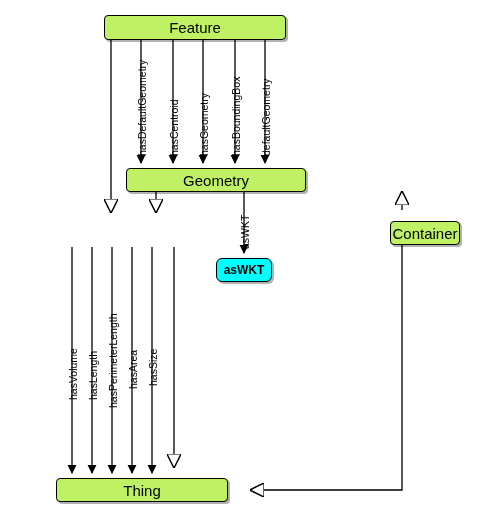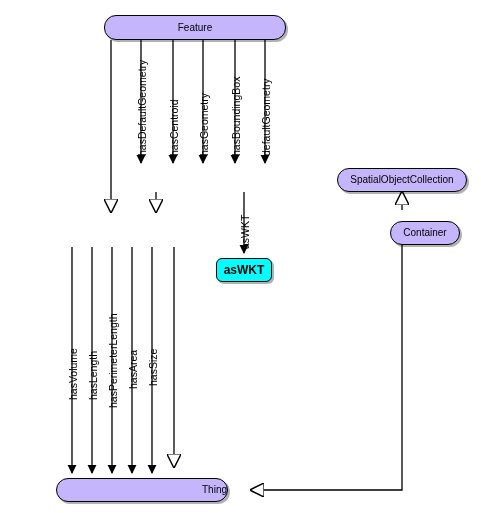--- a/index.html
+++ b/index.html
@@ -26,24 +26,24 @@
     position: absolute;
     left: 0;
     top: 0;
     width: 481px;
     height: 513px;
   }
   .node {
     position: absolute;
     box-sizing: border-box;
     border: 1.5px solid #000000;
-    border-radius: 12px;
-    background: #c4b5fd;
+    border-radius: 4px;
+    background: #bef264;
     color: #000000;
-    font-size: 10px;
+    font-size: 15px;
     display: flex;
     align-items: center;
     justify-content: center;
     text-align: center;
     z-index: 3;
     box-shadow: 2px 2px 0 rgba(0,0,0,0.30);
     line-height: 1;
     white-space: nowrap;
   }
   .node.literal {
@@ -108,35 +108,35 @@
       <line x1="174" y1="247" x2="174" y2="467" marker-end="url(#mk-hollow)"></line>
 
       <polyline points="402,245 402,490 251,490" marker-end="url(#mk-hollow)"></polyline>
     </g>
   </svg>
 
   <div class="node" style="left:104px; top:15px; width:182px; height:25px;">
     <span>Feature</span>
   </div>
 
+  <div class="node" style="left:126px; top:168px; width:180px; height:24px;">
+    <span>Geometry</span>
+  </div>
 
-  <div class="node" style="left:337px; top:168px; width:130px; height:24px;">
-    <span>SpatialObjectCollection</span>
-  </div>
 
 
   <div class="node" style="left:367px; top:221px; width:70px; height:24px;margin-left:23px;">
     <span>Container</span>
   </div>
 
   <div class="node literal" style="left:216px; top:258px; width:56px; height:24px;">
     <span>asWKT</span>
   </div>
 
-  <div class="node" style="left:56px; top:478px; width:172px; height:24px;justify-content:flex-end;">
+  <div class="node" style="left:56px; top:478px; width:172px; height:24px;">
     <span>Thing</span>
   </div>
 
   <div class="edge-label vert-label" style="left:137px; top:156px; transform: rotate(-90deg);">hasDefaultGeometry</div>
   <div class="edge-label vert-label" style="left:169px; top:156px; transform: rotate(-90deg);">hasCentroid</div>
   <div class="edge-label vert-label" style="left:199px; top:156px; transform: rotate(-90deg);">hasGeometry</div>
   <div class="edge-label vert-label" style="left:231px; top:156px; transform: rotate(-90deg);">hasBoundingBox</div>
   <div class="edge-label vert-label" style="left:261px; top:156px; transform: rotate(-90deg);">defaultGeometry</div>
 
   <div class="edge-label vert-label" style="left:240px; top:249px; transform: rotate(-90deg);">asWKT</div>

